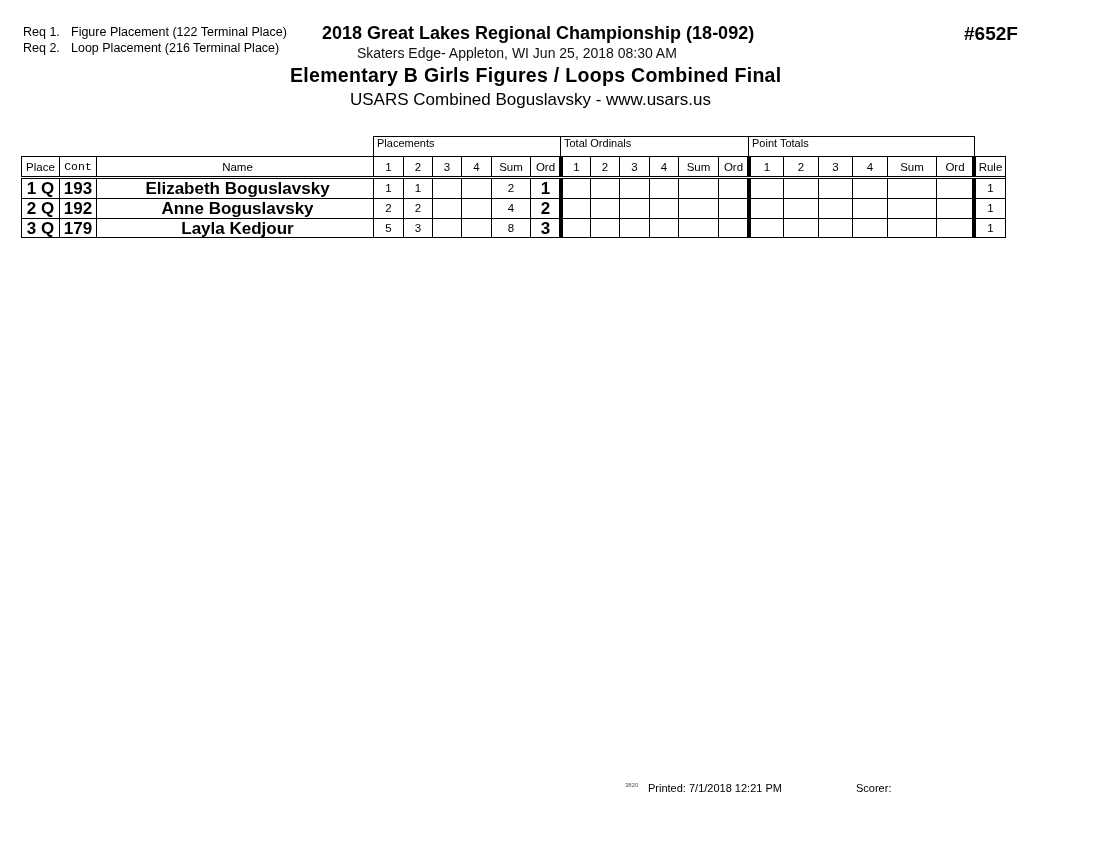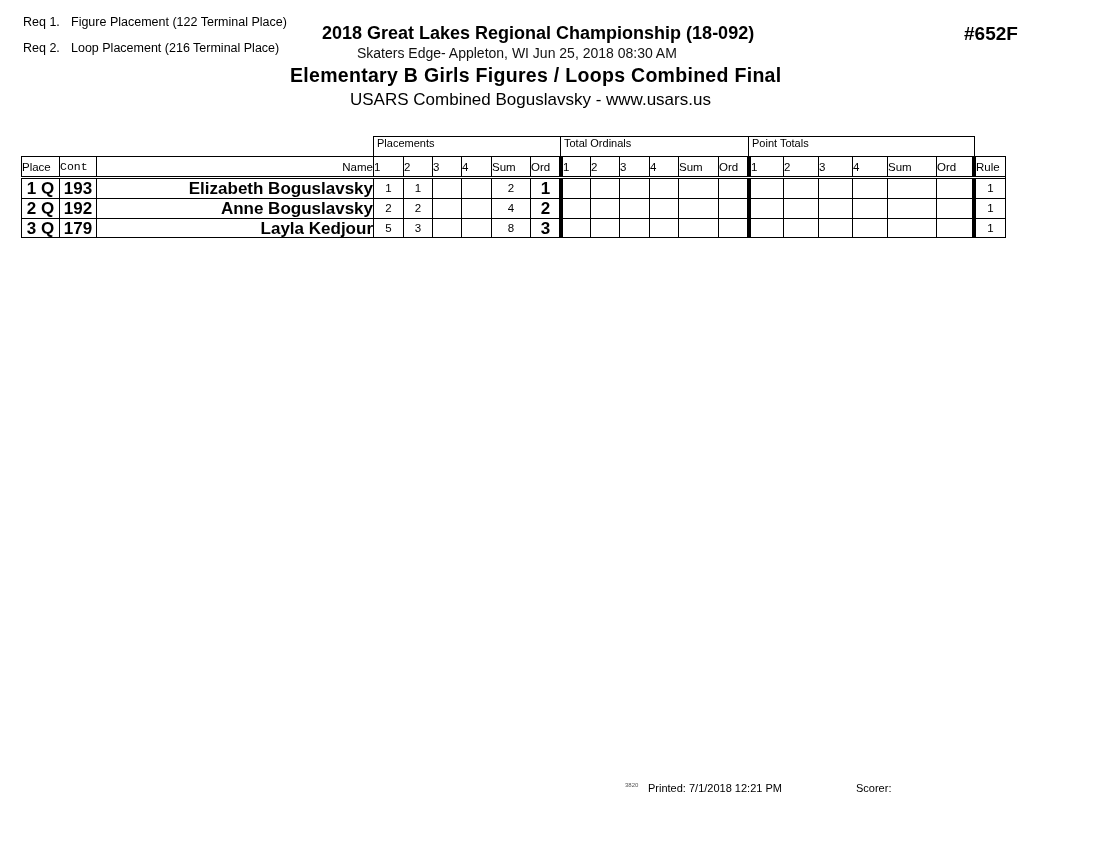--- a/index.html
+++ b/index.html
@@ -6,32 +6,32 @@
   body { width:1100px; height:850px; position:relative; overflow:hidden; font-family:"Liberation Sans", sans-serif; color:#000; }
   .abs { position:absolute; white-space:nowrap; }
   .req { font-size:12.5px; left:23px; }
   .req .num { display:inline-block; width:48px; }
   .title { font-weight:bold; font-size:18px; left:322px; top:23px; }
   .venue { font-size:14px; left:357px; top:45px; color:#111; }
   .event { font-weight:bold; font-size:19.5px; left:290px; top:64px; letter-spacing:0.3px; }
   .subtitle { font-size:17px; left:350px; top:90px; }
   .evno { font-weight:bold; font-size:19px; left:964px; top:23px; }
   .grp { position:absolute; box-sizing:border-box; border:1px solid #000; border-bottom:none; font-size:11px; padding-left:3px; line-height:13px; }
-  .hdr { position:absolute; box-sizing:border-box; border-left:1px solid #000; border-top:1px solid #000; font-size:11.5px; text-align:left; line-height:20px; }
+  .hdr { position:absolute; box-sizing:border-box; border-left:1px solid #000; border-top:1px solid #000; font-size:11.5px; text-align:center; line-height:20px; }
   .row-cell { position:absolute; box-sizing:border-box; border-left:1px solid #000; border-bottom:1px solid #000; font-size:11.5px; text-align:center; line-height:19px; }
   .bold { font-weight:bold; font-size:17px; }
-  .left { text-align:right; padding-left:5px; }
+  .left { text-align:center; padding-left:5px; }
   .thick { border-left:4px solid #000 !important; }
   .footer { font-size:11px; top:782px; }
   .tiny { font-size:6px; color:#555; left:625px; top:782px; }
 </style>
 </head>
 <body>
 
-<div class="abs req" style="top:15px;">
+<div class="abs req" style="top:25px;">
   <span class="num">Req  1.</span><span>Figure Placement (122 Terminal Place)</span>
 </div>
 <div class="abs req" style="top:41px;">
   <span class="num">Req  2.</span><span>Loop Placement (216 Terminal Place)</span>
 </div>
 
 <div class="abs title">2018 Great Lakes Regional Championship (18-092)</div>
 <div class="abs venue">Skaters Edge- Appleton, WI  Jun 25, 2018  08:30 AM</div>
 <div class="abs event">Elementary B Girls Figures / Loops Combined Final</div>
 <div class="abs subtitle">USARS Combined Boguslavsky - www.usars.us</div>

